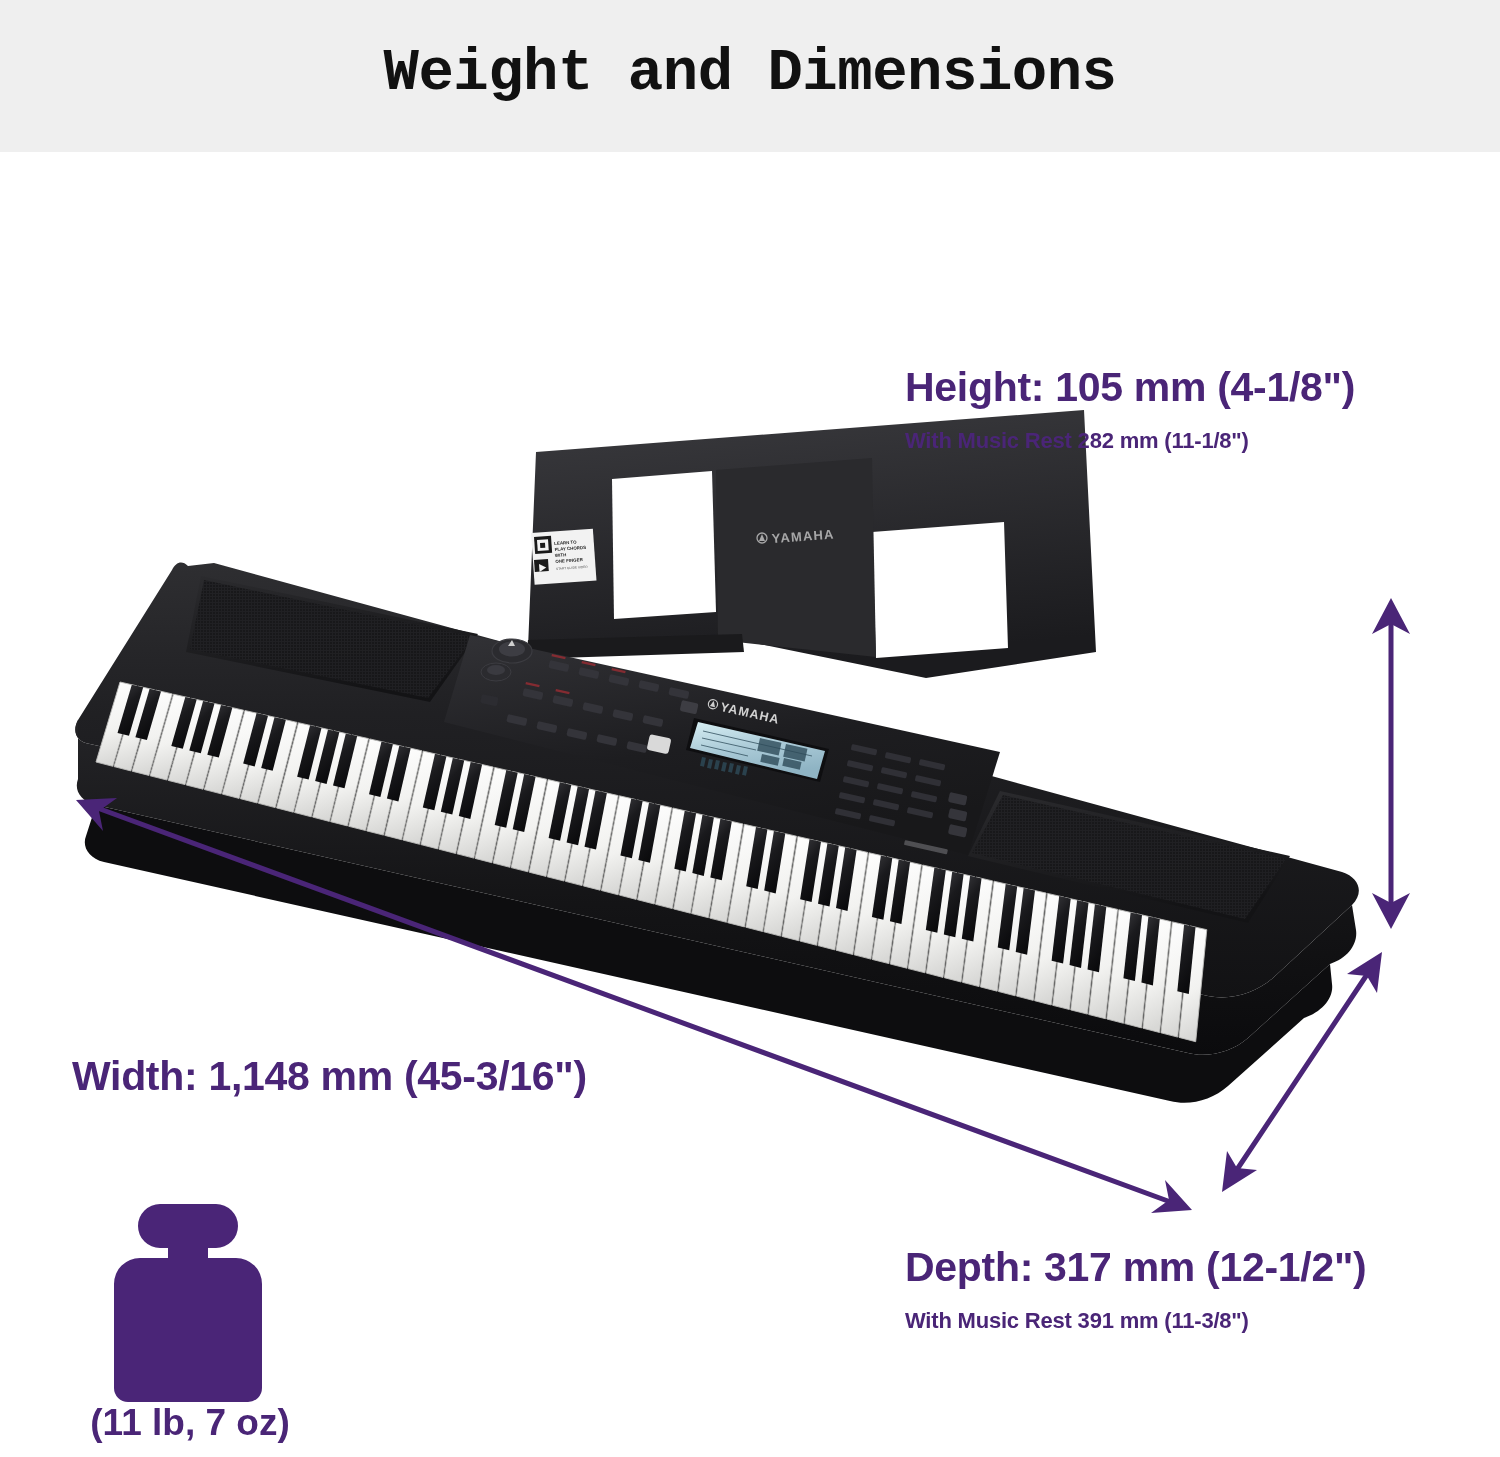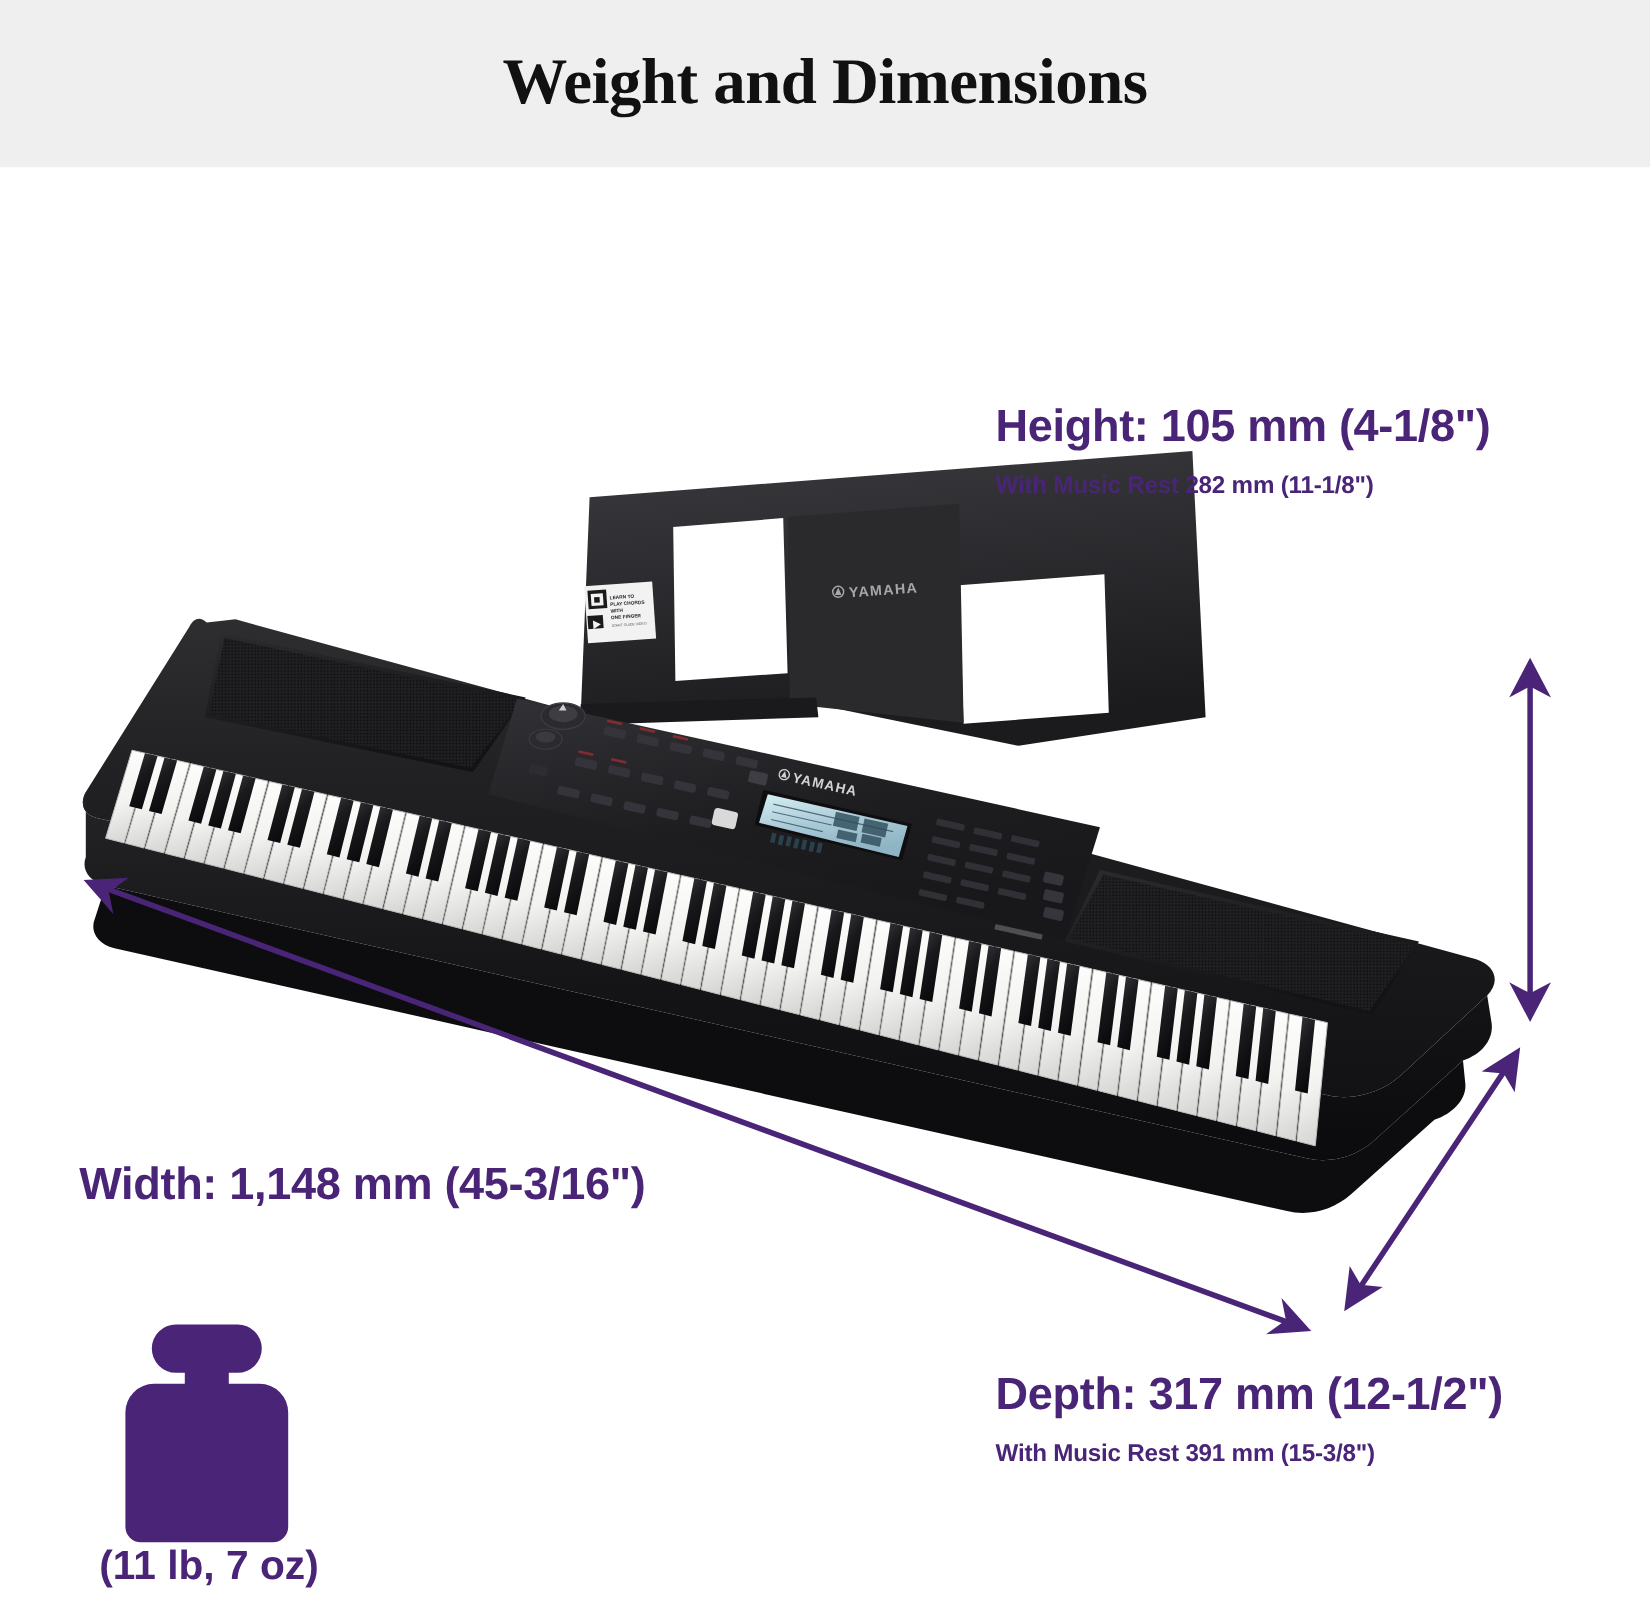--- a/index.html
+++ b/index.html
@@ -15,21 +15,21 @@
   
   .header-band{
     position:absolute;left:0;top:0;width:1500px;height:152px;
     background:#efefef;
   }
   .header-title{
     position:absolute;left:0;top:40px;width:1500px;
     text-align:center;
     font-size:59px;font-weight:bold;color:#111111;
     letter-spacing:-0.5px;
-    font-family:Liberation Serif, serif;
+    font-family:Liberation Mono, monospace;
   }
 
   
   .callout{position:absolute;color:#4a2577;}
   .callout .big{
     font-size:41px;font-weight:bold;white-space:nowrap;
     line-height:1.06;letter-spacing:-0.3px;
   }
   .callout .sub{
     font-size:22px;font-weight:bold;white-space:nowrap;
@@ -425,21 +425,21 @@
     <div class="big">Height: 105 mm (4-1/8")</div>
     <div class="sub">With Music Rest 282 mm (11-1/8")</div>
   </div>
 
   <div class="callout" id="width-callout">
     <div class="big">Width: 1,148 mm (45-3/16")</div>
   </div>
 
   <div class="callout" id="depth-callout">
     <div class="big">Depth: 317 mm (12-1/2")</div>
-    <div class="sub">With Music Rest 391 mm (15-3/8")</div>
+    <div class="sub">With Music Rest 391 mm (11-3/8")</div>
   </div>
 
   <div id="weight-badge-wrap">
     <svg class="weight-svg" width="200" height="210" viewBox="0 0 200 210">
       <path d="M72,6 h56 a22,22 0 0 1 0,44 h-8 v10 h28 a26,26 0 0 1 26,26 v104
                a14,14 0 0 1 -14,14 h-120 a14,14 0 0 1 -14,-14 v-104
                a26,26 0 0 1 26,-26 h28 v-10 h-8 a22,22 0 0 1 0,-44 z" fill="#4a2577"></path>
     </svg>
 
   </div>

